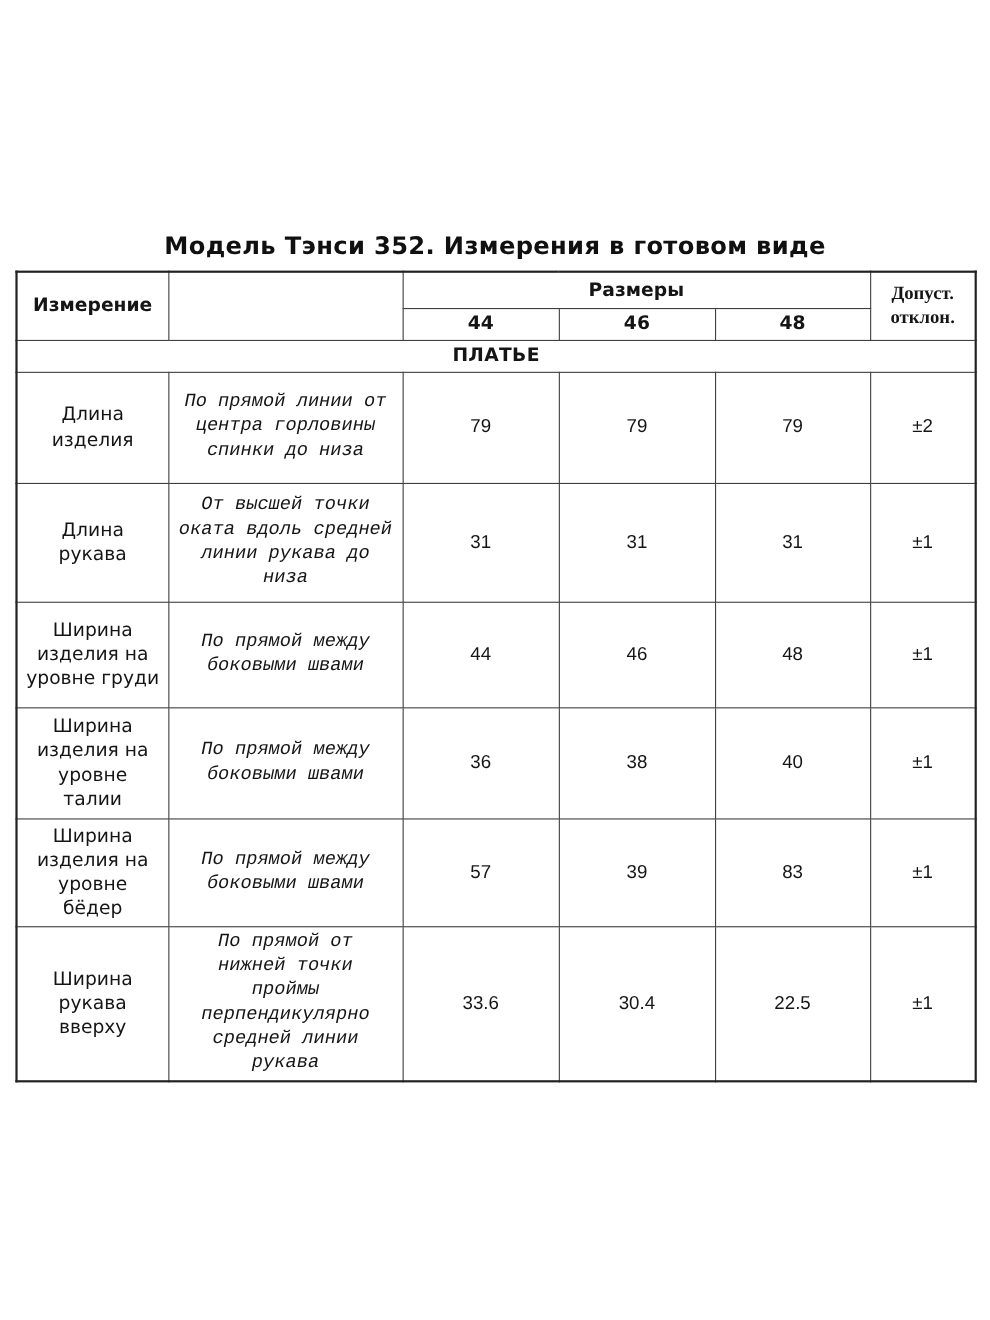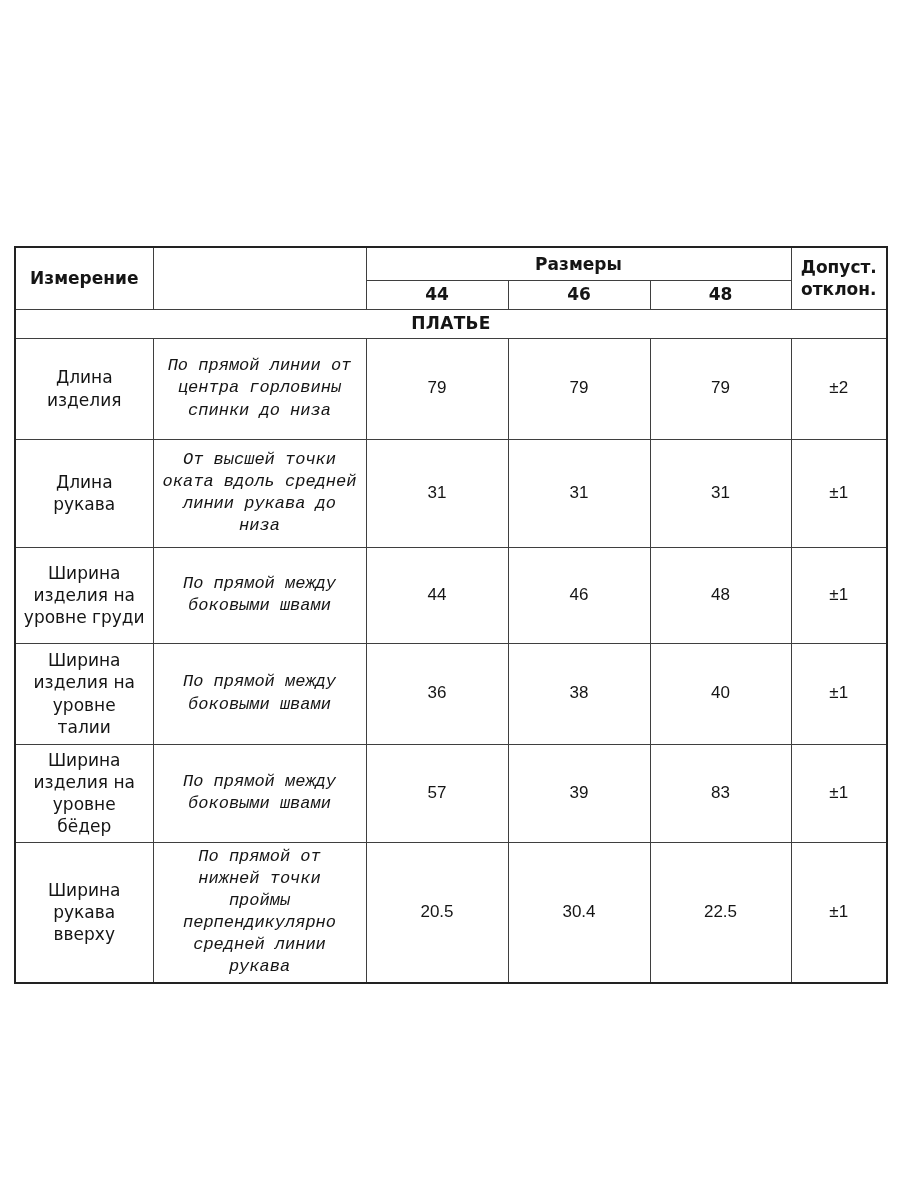--- a/index.html
+++ b/index.html
@@ -44,34 +44,35 @@
   tr.h1 { height: 33px; margin-top: 40px; }
   tr.h2 { height: 29px; }
   tr.sec { height: 29px; }
   tr.r1 { height: 101px; }
   tr.r2 { height: 108px; }
   tr.r3 { height: 96px; }
   tr.r4 { height: 101px; }
   tr.r5 { height: 98px; }
   tr.r6 { height: 141px; }
   .bold { font-weight: bold; }
-  .tol-head { font-size: 16px; font-weight: bold; white-space: pre-line; }
+  .tol-head { font-size: 16px; font-weight: bold; white-space: pre-line; font-family: Liberation Serif, serif; }
   .name-cell { white-space: pre-line; }
   .desc-cell { white-space: pre-line; font-style: italic; font-family: Liberation Mono, monospace; }
   .num-cell, .tol-cell {
     font-family: Liberation Sans, sans-serif;
     font-size: 20px;
   }
   .section-cell { font-weight: bold; letter-spacing: 0.3px; margin-left: 24px; }
 </style>
 </head>
 <body>
 
 <div class="page">
 
+  <div class="title">Модель Тэнси 352. Измерения в готовом виде</div>
 
   <table class="t">
     <colgroup>
       <col style="width:138px">
       <col style="width:213px">
       <col style="width:142px">
       <col style="width:142px">
       <col style="width:141px">
       <col style="width:96px">
     </colgroup>
@@ -158,21 +159,21 @@
       <tr class="r6">
         <td class="name-cell">Ширина
 рукава
 вверху</td>
         <td class="desc-cell">По прямой от
 нижней точки
 проймы
 перпендикулярно
 средней линии
 рукава</td>
-        <td class="num-cell">20.5</td>
+        <td class="num-cell">33.6</td>
         <td class="num-cell">30.4</td>
         <td class="num-cell">22.5</td>
         <td class="tol-cell">±1</td>
       </tr>
     </tbody>
   </table>
 
 </div>
 
 </body></html>

